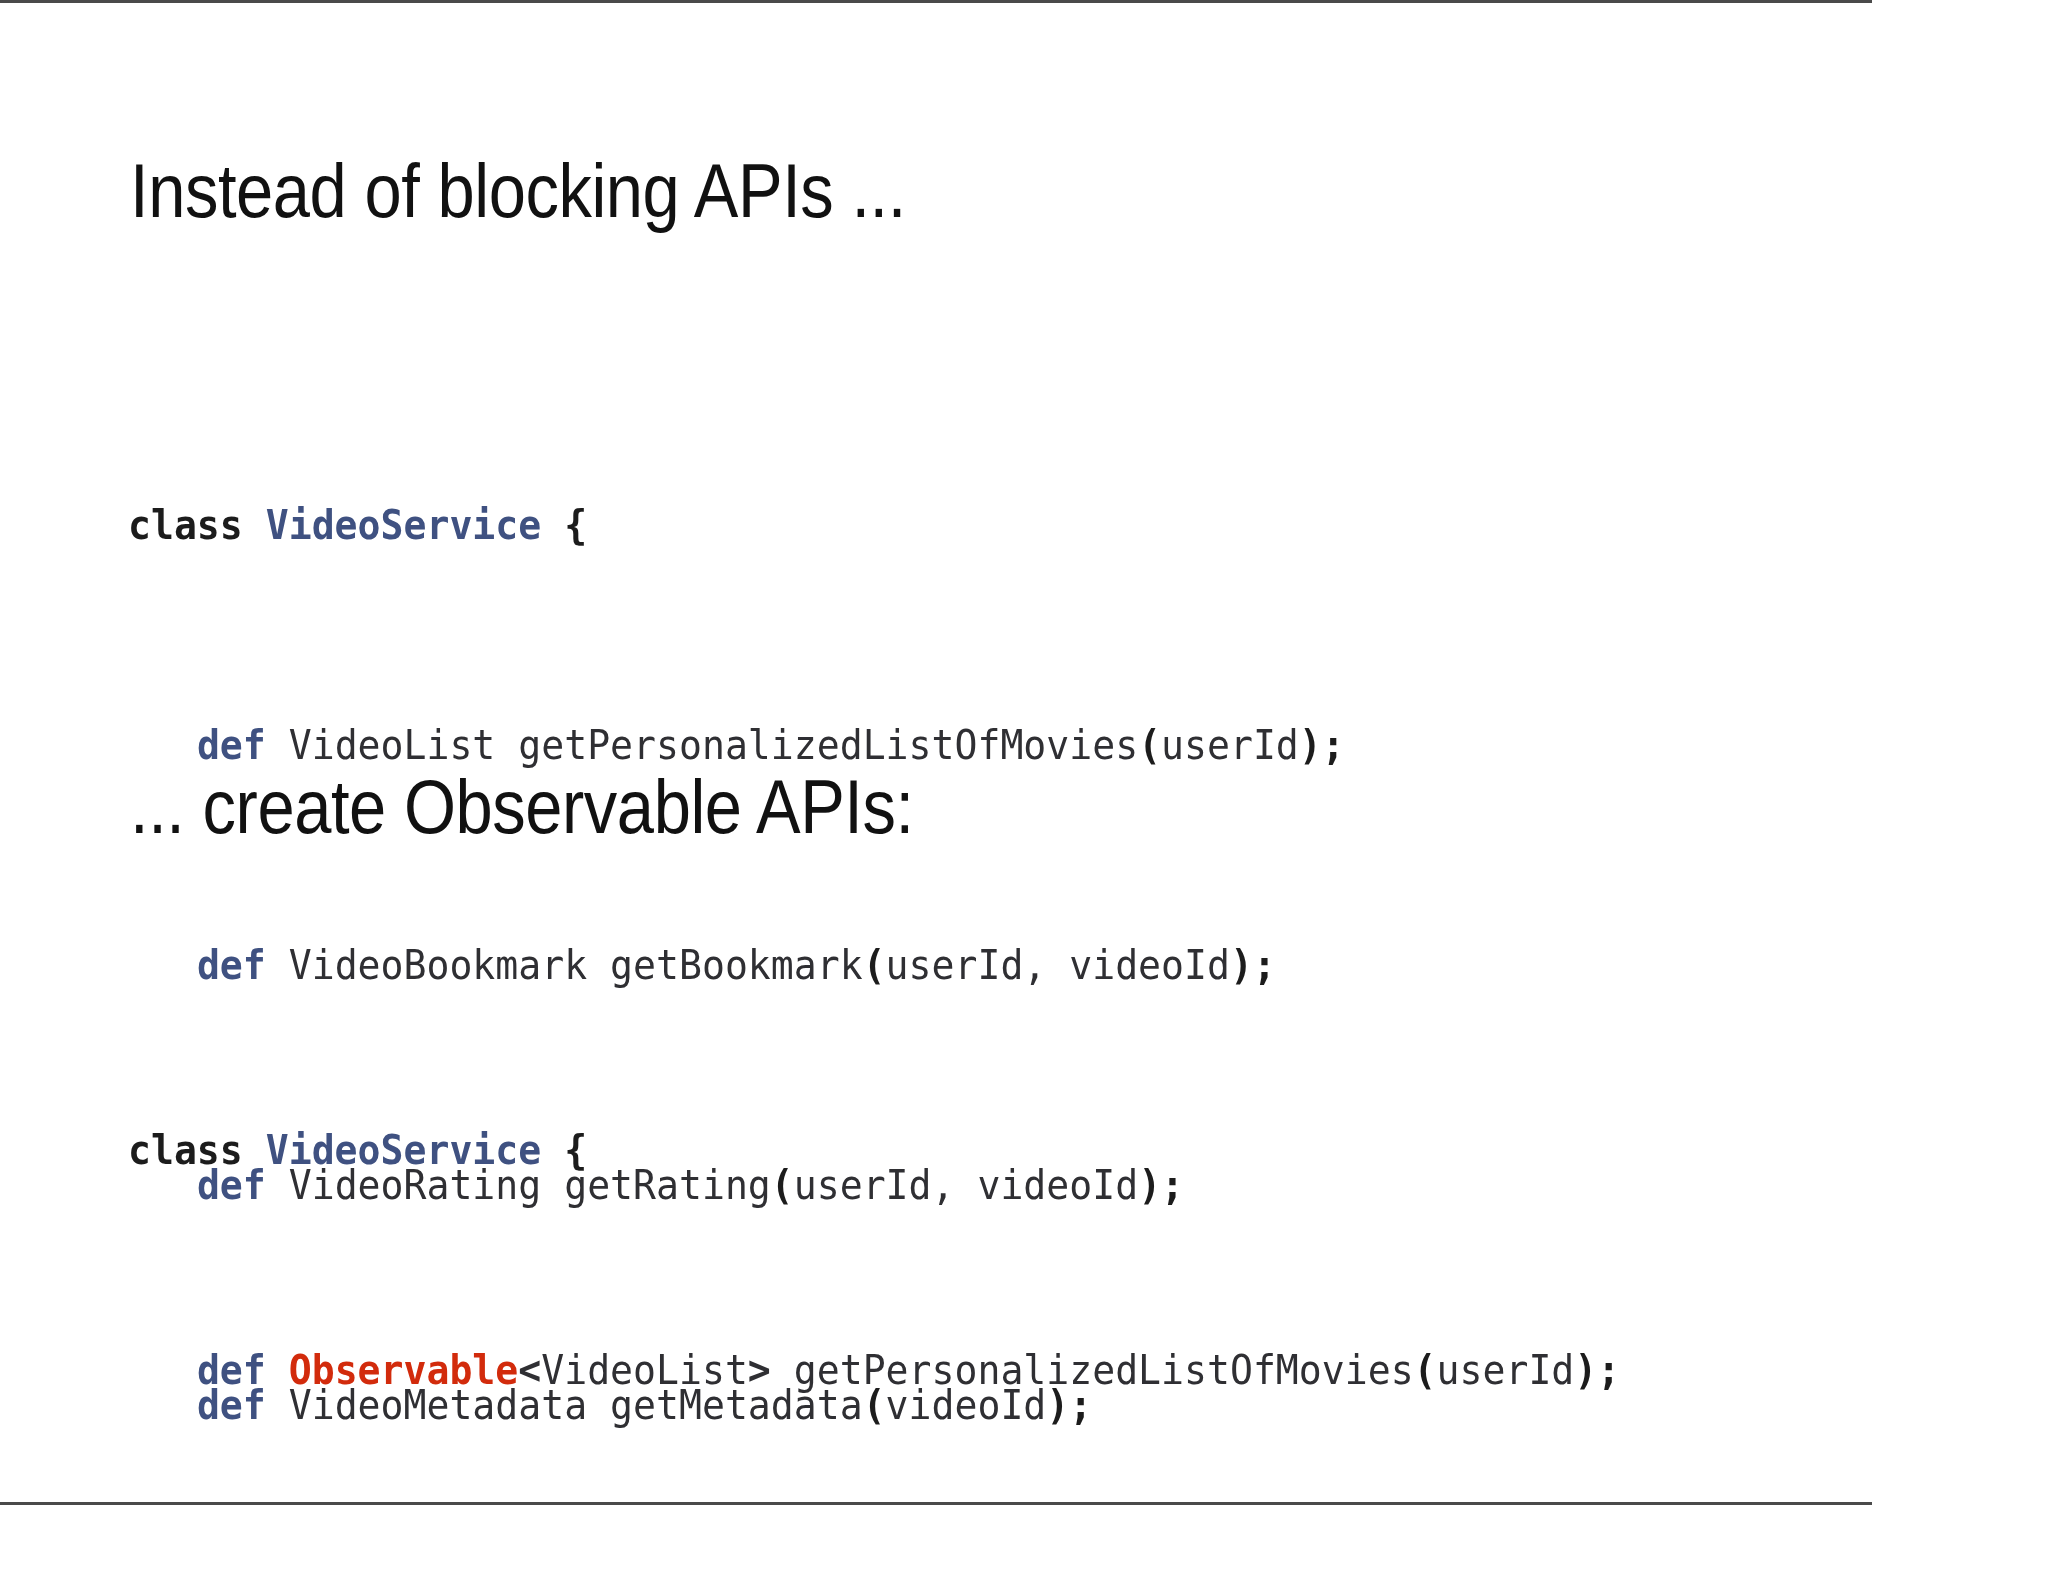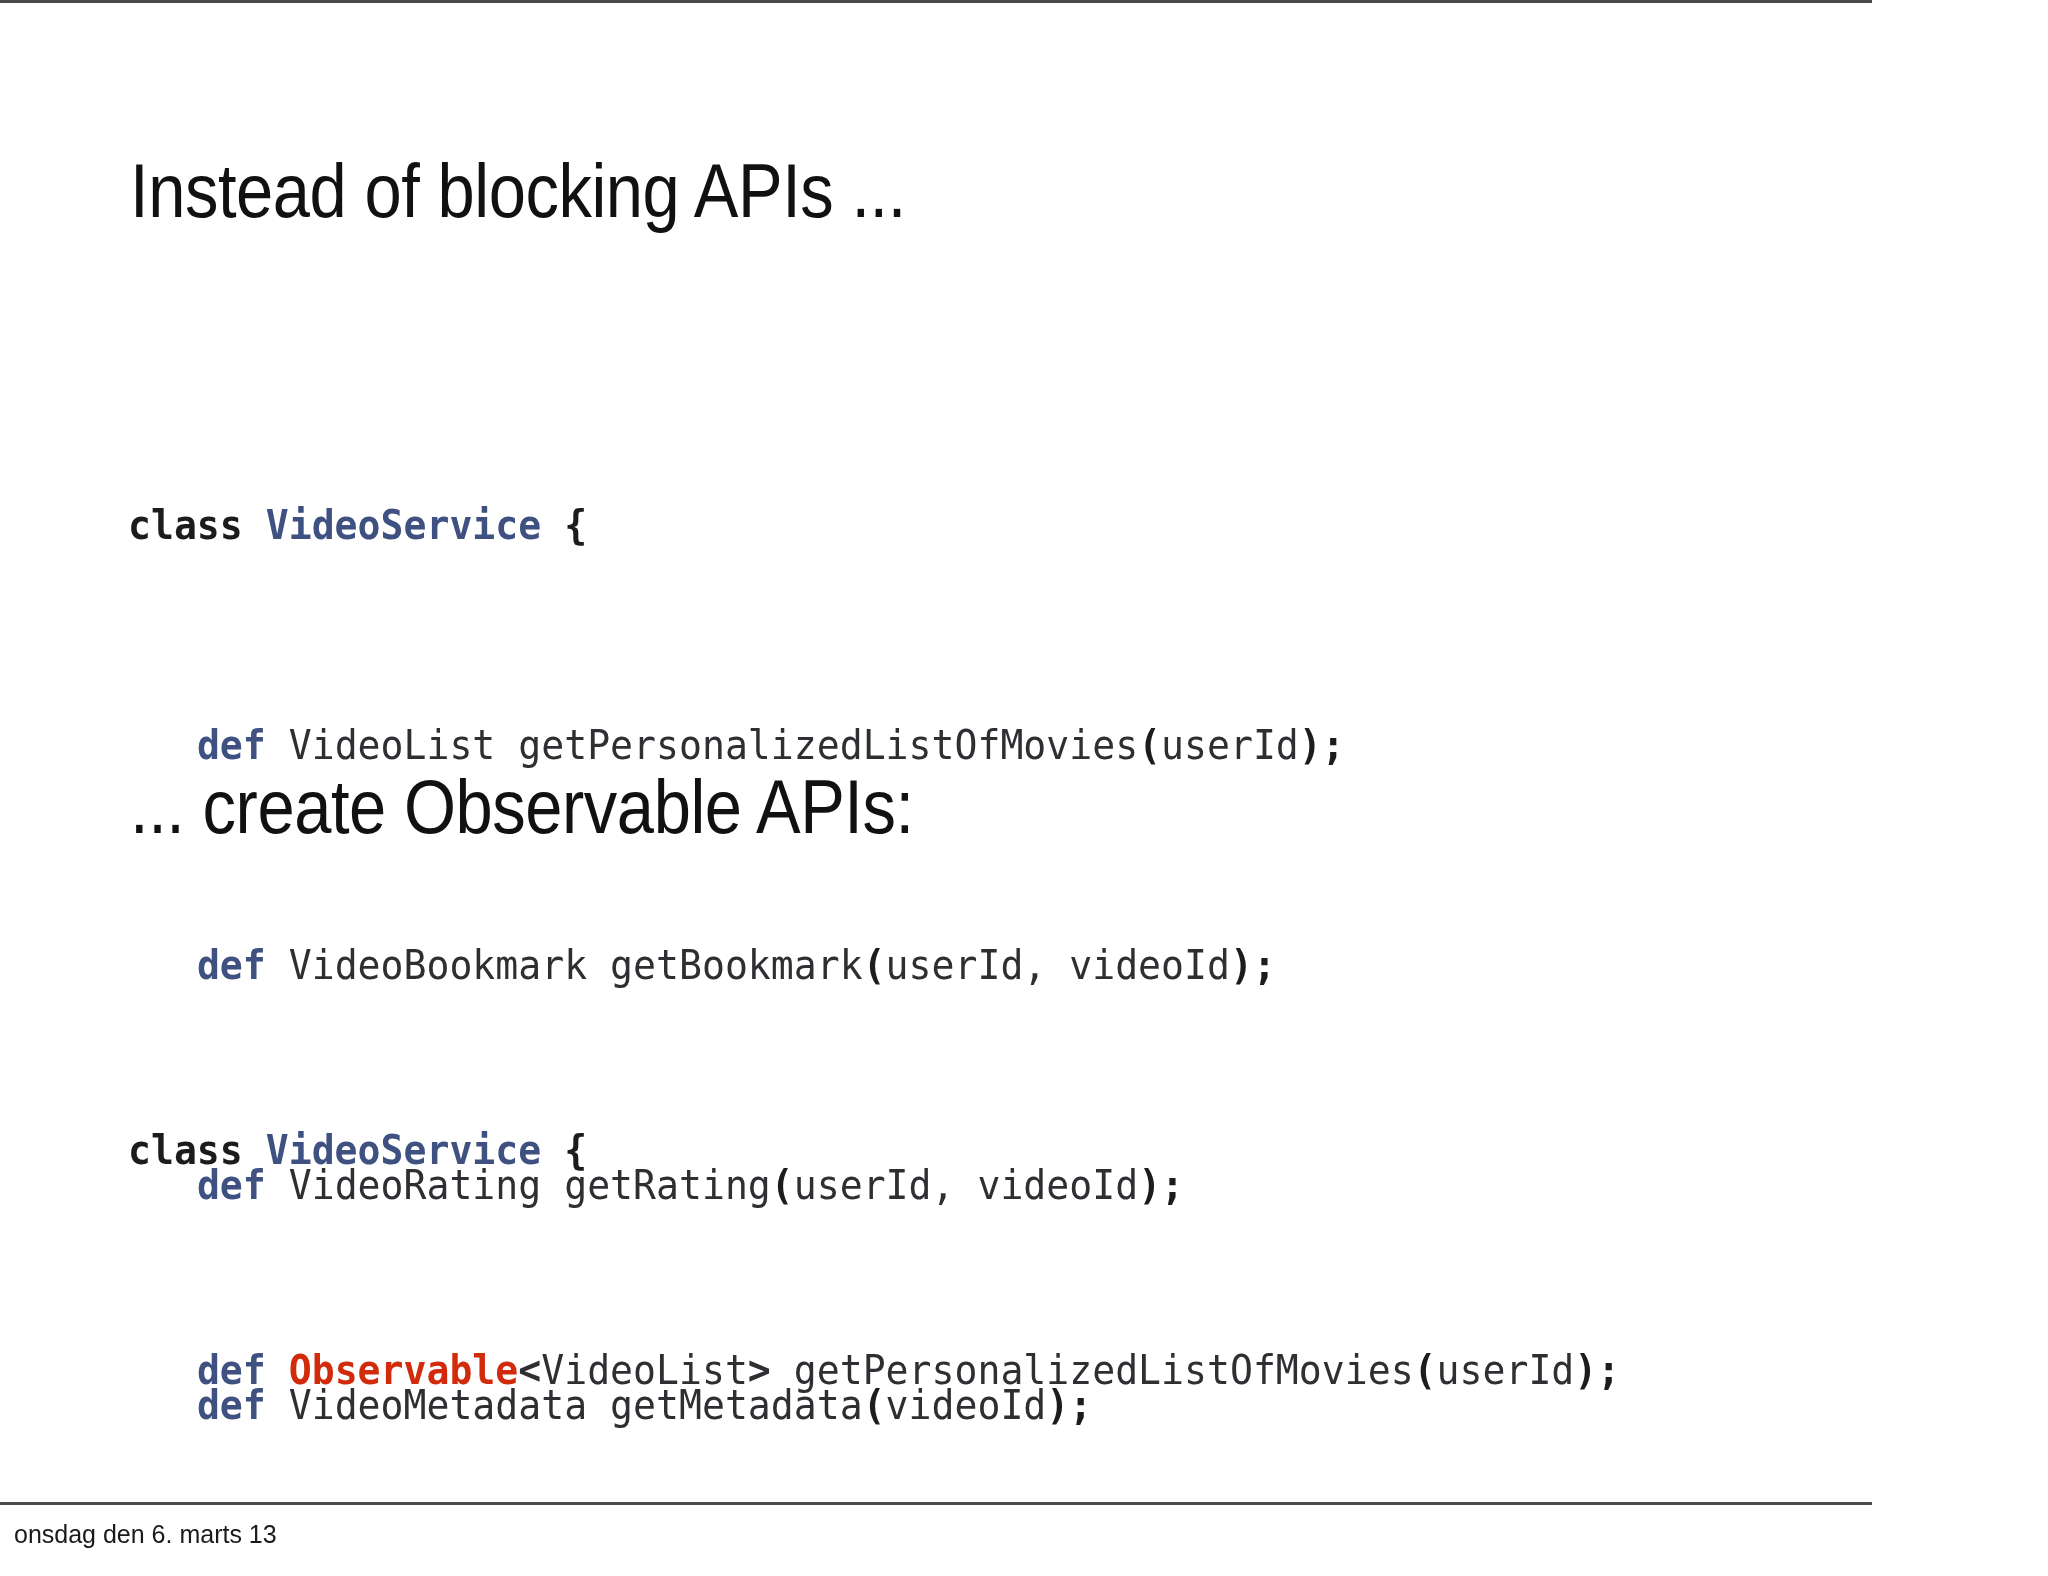--- a/index.html
+++ b/index.html
@@ -141,17 +141,14 @@
 
       
 
       
 
       
     </div>
 
   </div>
 
-  <div id="slide-footer">
-    <div id="footer-date">onsdag den 6. marts 13</div>
-  </div>
 
 </div>
 
 </body></html>

